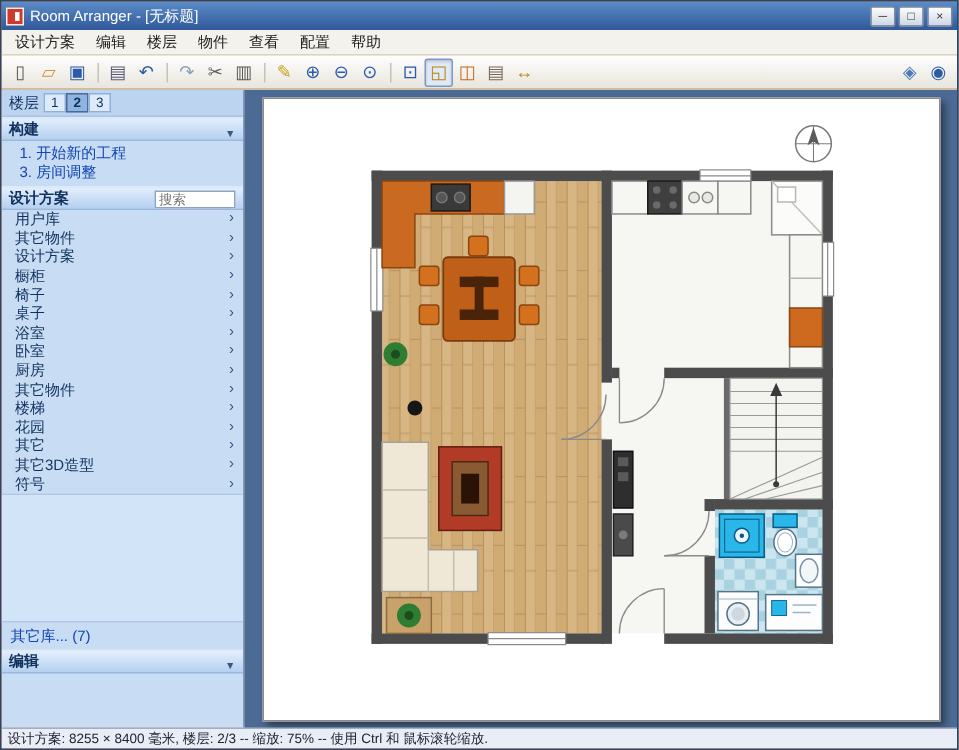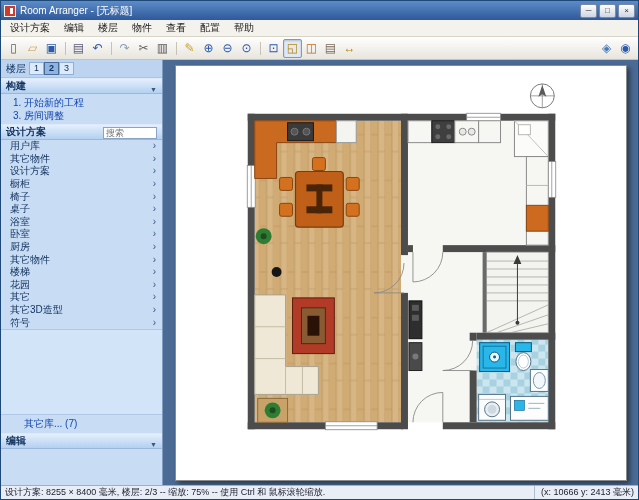--- a/index.html
+++ b/index.html
@@ -55,21 +55,21 @@
   .collapse { font-size:7px; color:#3a587e; }
   .build-list { padding:2px 0; flex:0 0 auto; }
   .build-link { padding:0 4px 0 12px; color:#1246b4; line-height:13px; cursor:pointer; white-space:nowrap; }
   .add-header .search { width:54px; height:12px; font-size:9px; border:1px solid #8aa4c8; padding:0 2px;
                         font-family:"Liberation Sans",sans-serif; }
   .cat-list { flex:0 0 auto; }
   .cat-row { height:12.6px; display:flex; align-items:center; justify-content:space-between;
              padding:0 6px 0 9px; cursor:pointer; white-space:nowrap; }
   .chev { color:#35598a; font-size:10px; line-height:1; }
   .side-empty { flex:1; background:#d2e4f8; border-top:1px solid #b0c8e8; border-bottom:1px solid #b0c8e8; }
-  .more-link { flex:0 0 auto; padding:2px 6px; color:#1246b4; cursor:pointer;margin-left:17px; }
+  .more-link { flex:0 0 auto; padding:2px 6px; color:#1246b4; cursor:pointer; }
   .side-footer { height:36px; flex:0 0 auto; }
 
   
   .canvas { flex:1; background:#4b6b95; position:relative; overflow:hidden; }
   .page { position:absolute; left:12px; top:5px; width:452px; height:416px; background:#fff;
           border:1px solid #8a8a8a; box-shadow:3px 3px 5px rgba(0,0,0,.45); }
   .page svg { position:absolute; left:0; top:0; width:100%; height:100%; }
 
   
   .statusbar { height:14px; flex:0 0 auto; background:#e9eef6; border-top:1px solid #9ab0cc;
@@ -473,16 +473,15 @@
             <line x1="368" y1="18" x2="368" y2="42" stroke-width="0.7"></line>
             <polygon points="368,19 364,31 368,28.5 372,31" fill="#5a5a5a" stroke="none"></polygon>
           </g>
         </svg>
       </div>
     </div>
   </div>
 
   <div class="statusbar">
     <span class="sb-left">设计方案: 8255 × 8400 毫米, 楼层: 2/3 -- 缩放: 75% -- 使用 Ctrl 和 鼠标滚轮缩放.</span>
-    <span class="sb-right">(x: 10666 y: 2413 毫米)</span>
   </div>
 
 </div>
 
 </body></html>

